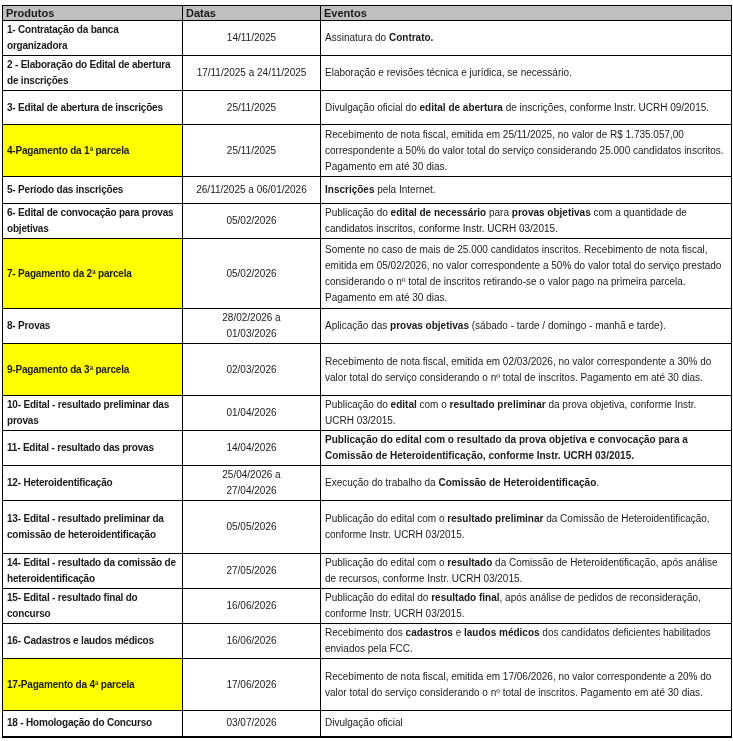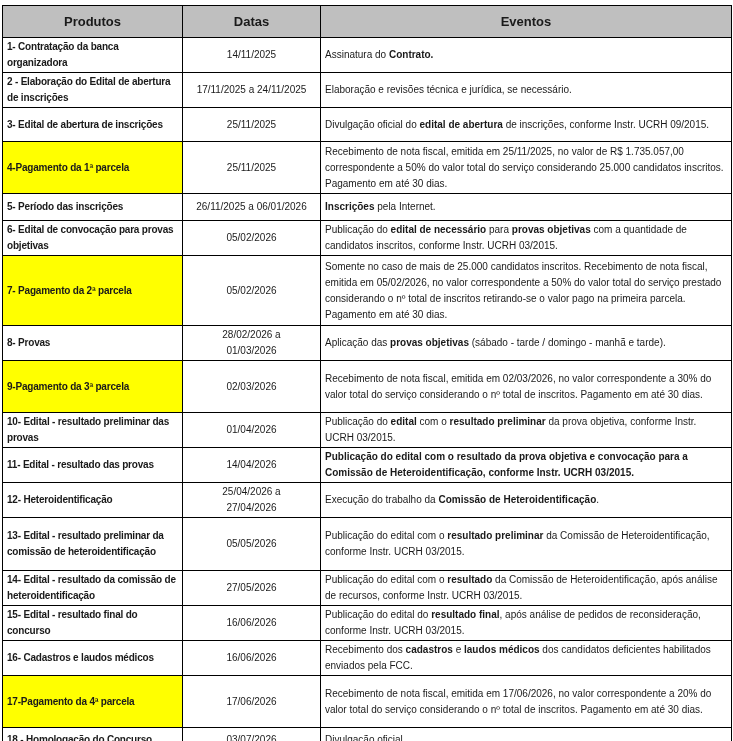--- a/index.html
+++ b/index.html
@@ -27,23 +27,23 @@
   col.c-data{width:138px;}
   col.c-evento{width:411px;}
   th,td{
     border:1px solid var(--border);
     vertical-align:middle;
     overflow:hidden;
   }
   th{
     background:var(--header-bg);
     font-weight:bold;
-    font-size:13px;
-    text-align:center;
-    padding:8px 3px;
+    font-size:11px;
+    text-align:left;
+    padding:0 3px;
     height:14px;
   }
   td{
     font-size:10px;
     line-height:16px;
     padding:1px 4px;
   }
   td.col-produto{
     font-weight:bold;
     letter-spacing:-0.2px;

